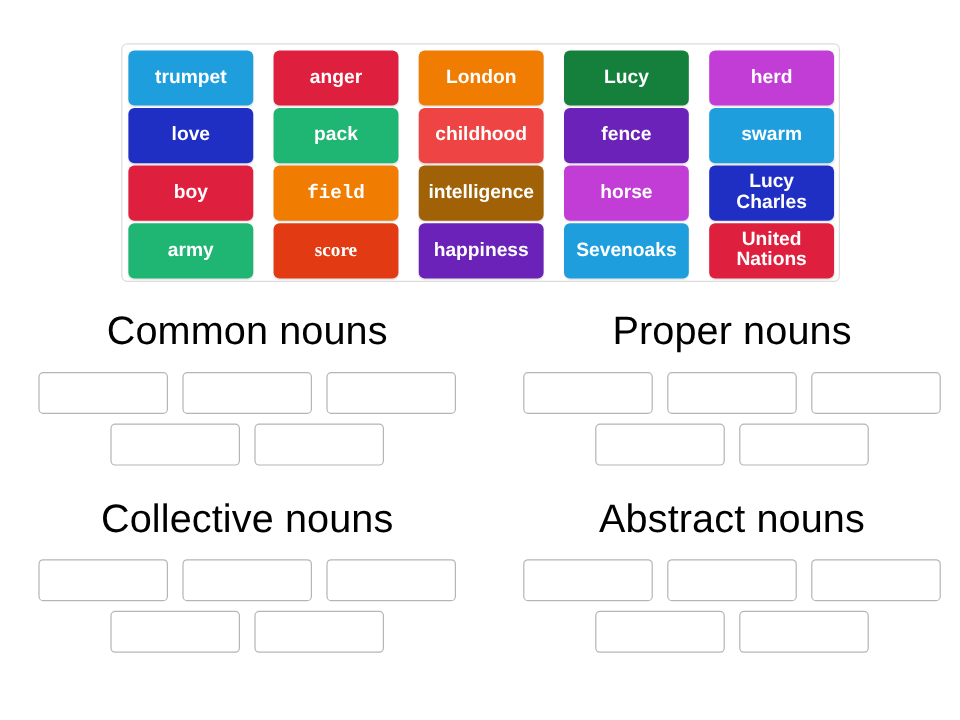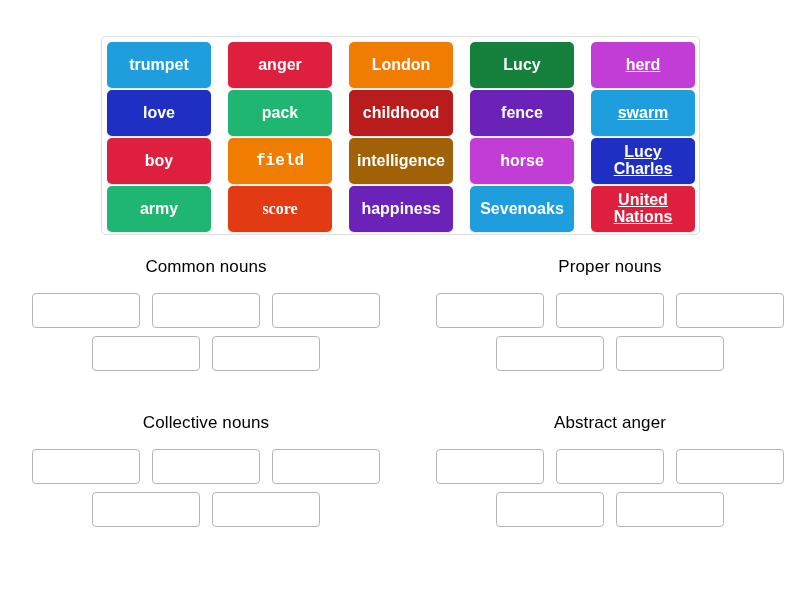--- a/index.html
+++ b/index.html
@@ -51,36 +51,36 @@
     line-height: 1.05;
     display: flex;
     align-items: center;
     justify-content: center;
     text-align: center;
     padding: 0 3px;
     cursor: pointer;
     user-select: none;
     box-shadow: 0 1px 1px rgba(0,0,0,0.10);
   }
-  .tile:last-child { margin-right: 0; text-decoration: underline; }
+  .tile:last-child { margin-right: 0; }
   .tile span { display: block; pointer-events: none; }
 
   
   .group {
     position: absolute;
     width: 380px;
   }
   .group.col-left  { left: 16px; }
   .group.col-right { left: 420px; }
   .group.row-top    { top: 258px; }
   .group.row-bottom { top: 414px; }
 
   .group-title {
     text-align: center;
-    font-size: 17px;
+    font-size: 33px;
     font-weight: normal;
     color: #000000;
     letter-spacing: 0.1px;
     margin: 0 0 16px 0;
     line-height: 1.1;
   }
 
   .slot-row {
     display: flex;
     justify-content: center;
@@ -122,21 +122,21 @@
         </div>
     </div>
 
     <div class="tile-row">
       <div class="tile" style="background-color: rgb(31, 47, 196);">
           <span>love</span>
         </div>
       <div class="tile" style="background-color: rgb(31, 181, 115);">
           <span>pack</span>
         </div>
-      <div class="tile" style="background-color: #b91c1c;">
+      <div class="tile" style="background-color: #ef4444;">
           <span>childhood</span>
         </div>
       <div class="tile" style="background-color: rgb(106, 34, 184);">
           <span>fence</span>
         </div>
       <div class="tile" style="background-color: rgb(31, 158, 222);">
           <span>swarm</span>
         </div>
     </div>
 
@@ -211,21 +211,21 @@
       <div class="slot"></div>
       <div class="slot"></div>
     </div>
     <div class="slot-row">
       <div class="slot"></div>
       <div class="slot"></div>
     </div>
   </div>
 
   <div class="group col-right row-bottom">
-    <div class="group-title">Abstract anger</div>
+    <div class="group-title">Abstract nouns</div>
     <div class="slot-row">
       <div class="slot"></div>
       <div class="slot"></div>
       <div class="slot"></div>
     </div>
     <div class="slot-row">
       <div class="slot"></div>
       <div class="slot"></div>
     </div>
   </div>

